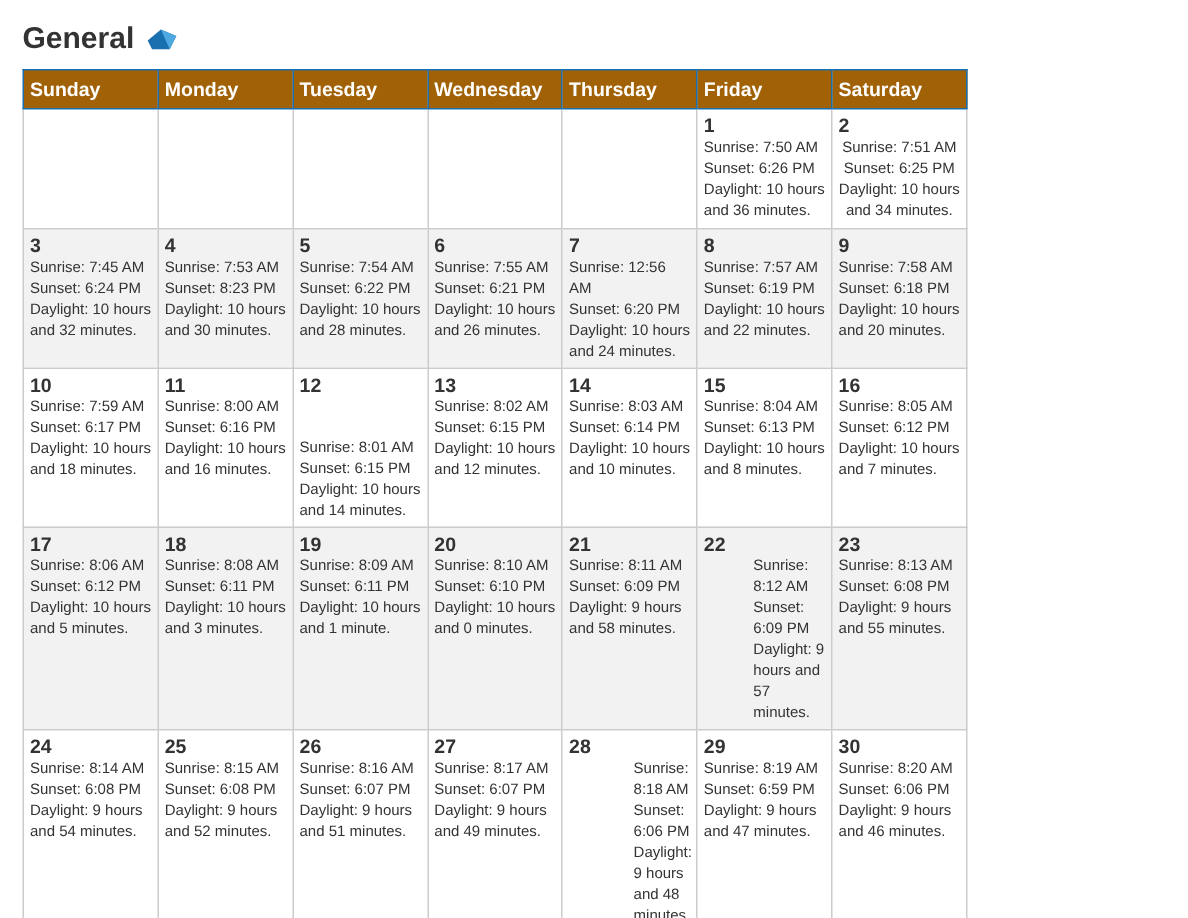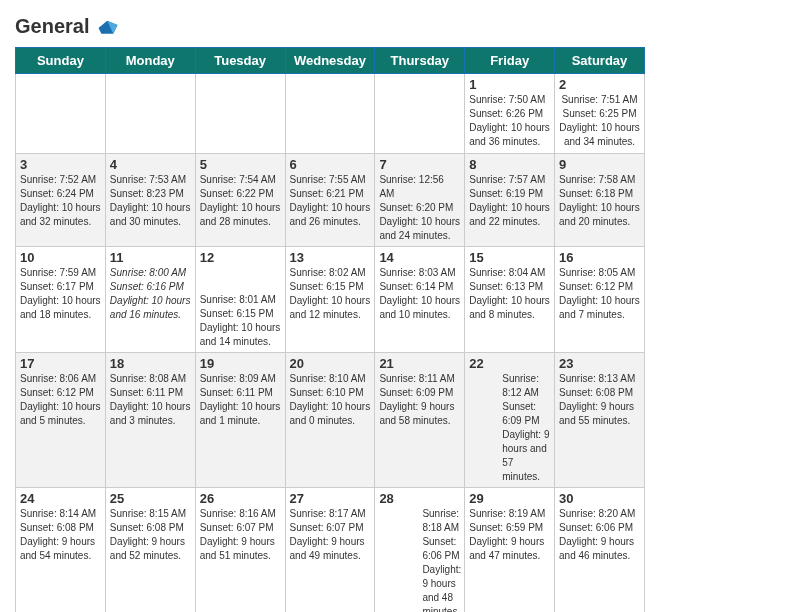--- a/index.html
+++ b/index.html
@@ -43,26 +43,26 @@
       font-size: 15px;
       color: #555;
       margin-top: 2px;
     }
     .calendar {
       width: 100%;
       border-collapse: collapse;
       table-layout: fixed;
     }
     .calendar thead th {
-      background-color: #0f766e;
+      background-color: #a16207;
       color: #fff;
       font-size: 13px;
       font-weight: bold;
       padding: 5px 4px;
-      text-align: center;
+      text-align: left;
       border: 1px solid #1a6faf;
     }
     .calendar tbody td {
       border: 1px solid #ccc;
       vertical-align: top;
       padding: 3px 4px;
       font-size: 10.5px;
       color: #333;
       height: 80px;
       background: #fff;
@@ -141,21 +141,21 @@
           <td>
             <span class="day-number">2</span>
             <div class="day-info" style="white-space: pre-line; text-align: center;">Sunrise: 7:51 AM
 Sunset: 6:25 PM
 Daylight: 10 hours and 34 minutes.</div>
           </td>
         </tr>
         <tr>
           <td>
             <span class="day-number">3</span>
-            <div class="day-info" style="white-space: pre-line;">Sunrise: 7:52 AM
+            <div class="day-info" style="white-space: pre-line;">Sunrise: 7:45 AM
 Sunset: 6:24 PM
 Daylight: 10 hours and 32 minutes.</div>
           </td>
           <td>
             <span class="day-number">4</span>
             <div class="day-info" style="white-space: pre-line;">Sunrise: 7:53 AM
 Sunset: 8:23 PM
 Daylight: 10 hours and 30 minutes.</div>
           </td>
           <td>
@@ -191,21 +191,21 @@
         </tr>
         <tr>
           <td>
             <span class="day-number">10</span>
             <div class="day-info" style="white-space: pre-line;">Sunrise: 7:59 AM
 Sunset: 6:17 PM
 Daylight: 10 hours and 18 minutes.</div>
           </td>
           <td>
             <span class="day-number">11</span>
-            <div class="day-info" style="white-space: pre-line; font-style: italic;">Sunrise: 8:00 AM
+            <div class="day-info" style="white-space: pre-line;">Sunrise: 8:00 AM
 Sunset: 6:16 PM
 Daylight: 10 hours and 16 minutes.</div>
           </td>
           <td>
             <span class="day-number">12</span>
             <div class="day-info" style="white-space: pre-line; margin-top: 28px;">Sunrise: 8:01 AM
 Sunset: 6:15 PM
 Daylight: 10 hours and 14 minutes.</div>
           </td>
           <td>

